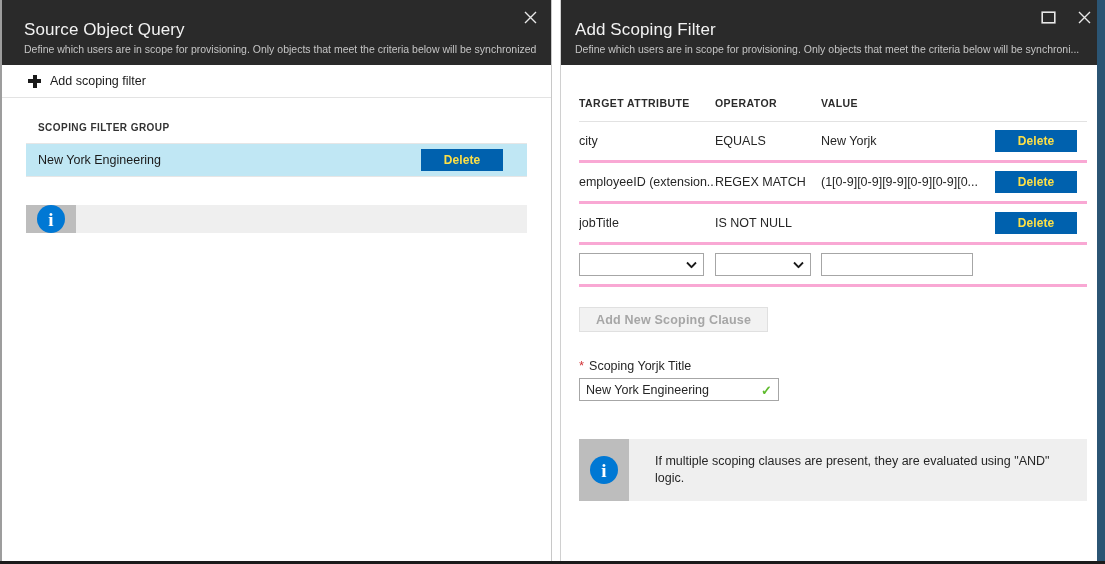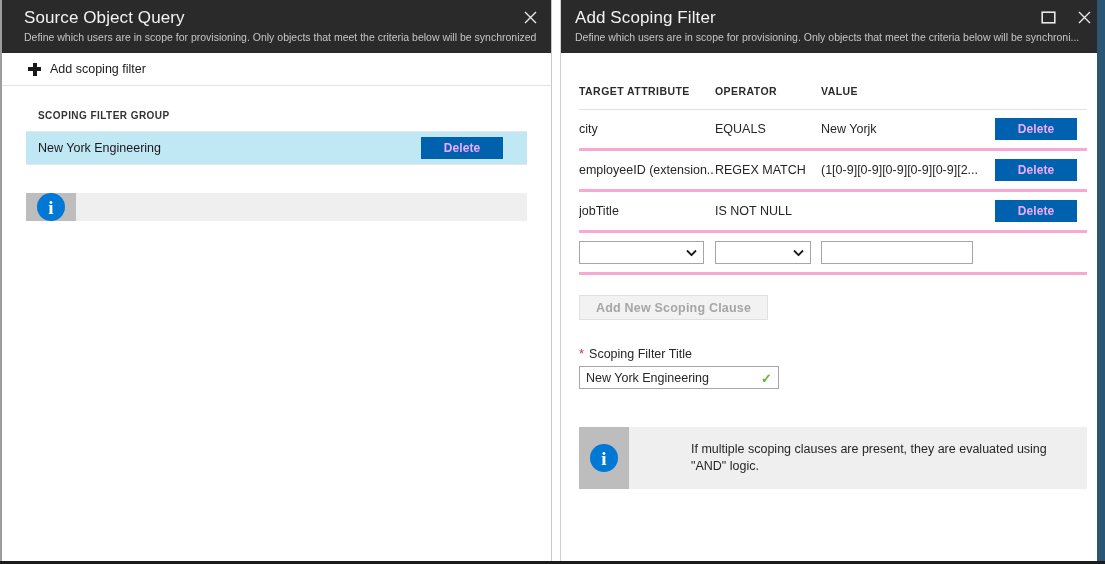--- a/index.html
+++ b/index.html
@@ -60,21 +60,21 @@
   .blade-right {
     width: 545px;
     margin-left: 8px;
     border-left: 1px solid #d0d0d0;
   }
 
   
   .blade-head {
     background: #2a2a2a;
     color: #ffffff;
-    padding: 7px 14px 9px 22px;
+    padding: 19px 14px 9px 22px;
     position: relative;
     flex: 0 0 auto;
   }
   .blade-head.right { padding-left: 14px; }
   .blade-title {
     font-size: 17px;
     font-weight: 400;
     line-height: 21px;
     letter-spacing: .1px;
     color: #f2f2f2;
@@ -167,21 +167,21 @@
     border-bottom: 1px solid #e6e6e6;
     cursor: pointer;
   }
   .filter-row-name {
     font-size: 12.5px;
     color: #1a1a1a;
   }
 
   .btn-delete {
     background: #0061ae;
-    color: #f0abfc;
+    color: #fde047;
     font-size: 12px;
     font-weight: bold;
     border: none;
     height: 22px;
     min-width: 82px;
     padding: 0 10px;
     cursor: pointer;
     font-family: "Liberation Sans", sans-serif;
     letter-spacing: .1px;
   }
@@ -351,21 +351,21 @@
     top: 50%;
     transform: translateY(-50%);
     color: #5fbb2e;
     font-size: 13px;
     line-height: 1;
     font-weight: bold;
     pointer-events: none;
   }
 
   .right-info { margin-top: 38px; }
-  .right-info .infobox-text { padding-left: 26px; margin-left: 36px; }
+  .right-info .infobox-text { padding-left: 26px; }
 </style>
 </head>
 <body>
 
 <div id="app">
 
   <div class="blade blade-left">
 
     <div class="blade-head">
       <div class="blade-title">Source Object Query</div>
@@ -447,21 +447,21 @@
             <td>city</td>
             <td>EQUALS</td>
             <td>New Yorjk</td>
             <td class="cell-act">
               <button class="btn-delete">Delete</button>
             </td>
           </tr>
           <tr>
             <td>employeeID (extension...</td>
             <td>REGEX MATCH</td>
-            <td>(1[0-9][0-9][0-9][0-9][0-9][2...</td>
+            <td>(1[0-9][0-9][9-9][0-9][0-9][0...</td>
             <td class="cell-act">
               <button class="btn-delete">Delete</button>
             </td>
           </tr>
           <tr>
             <td>jobTitle</td>
             <td>IS NOT NULL</td>
             <td></td>
             <td class="cell-act">
               <button class="btn-delete">Delete</button>
@@ -493,21 +493,21 @@
             </td>
           </tr>
         </tbody>
       </table>
 
       <button class="btn-addclause" disabled="">Add New Scoping Clause</button>
 
       <div class="field-block">
         <div class="field-label">
           <span class="req-star">*</span>
-          <span>Scoping Filter Title</span>
+          <span>Scoping Yorjk Title</span>
         </div>
         <div class="title-input-wrap">
           <input class="title-input" type="text" value="New York Engineering" style="">
           <span class="check-ok">✓</span>
         </div>
       </div>
 
       <div class="infobox right-info">
         <div class="infobox-icon">
           <span class="icirc">i</span>

